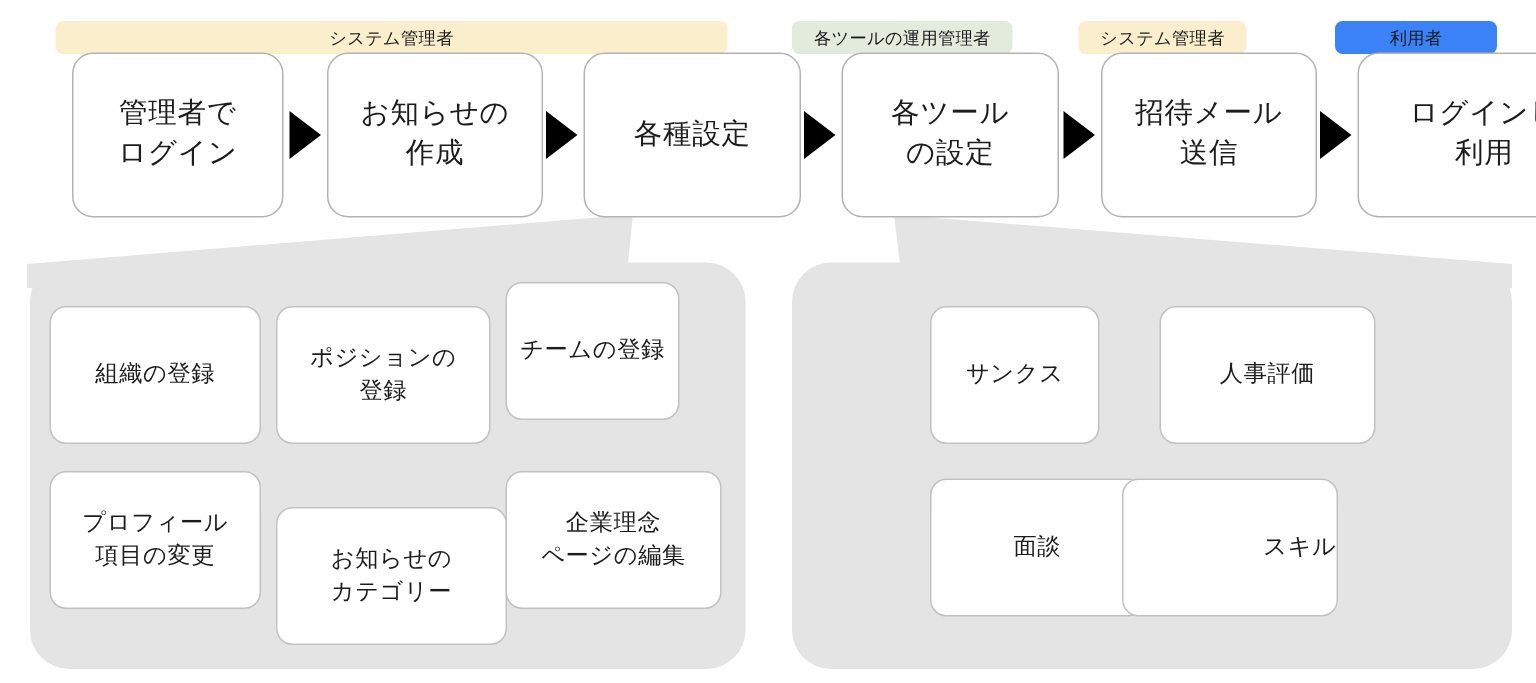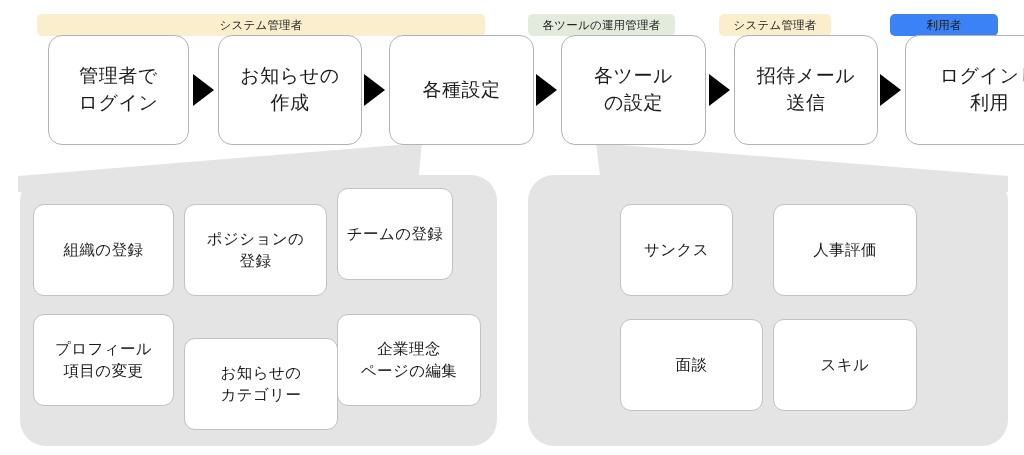--- a/index.html
+++ b/index.html
@@ -158,21 +158,21 @@
 
     <div class="detail-card" style="left:620px; top:204px; width:113px; height:92px;">
       <span class="detail-card-label">サンクス</span>
     </div>
     <div class="detail-card" style="left:773px; top:204px; width:144px; height:92px;">
       <span class="detail-card-label">人事評価</span>
     </div>
     <div class="detail-card" style="left:620px; top:319px; width:143px; height:92px;">
       <span class="detail-card-label">面談</span>
     </div>
-    <div class="detail-card" style="left:773px; top:319px; width:144px; height:92px;">
+    <div class="detail-card" style="left:748px; top:319px; width:144px; height:92px;justify-content:flex-end;">
       <span class="detail-card-label">スキル</span>
     </div>
   </div>
 
   <div class="layer-banners">
     <div class="role-banner" style="left:37px; top:14px; width:448px; background:#faeecd;">
       <span>システム管理者</span>
     </div>
     <div class="role-banner" style="left:528px; top:14px; width:147px; background:#e3ebdd;">
       <span>各ツールの運用管理者</span>

